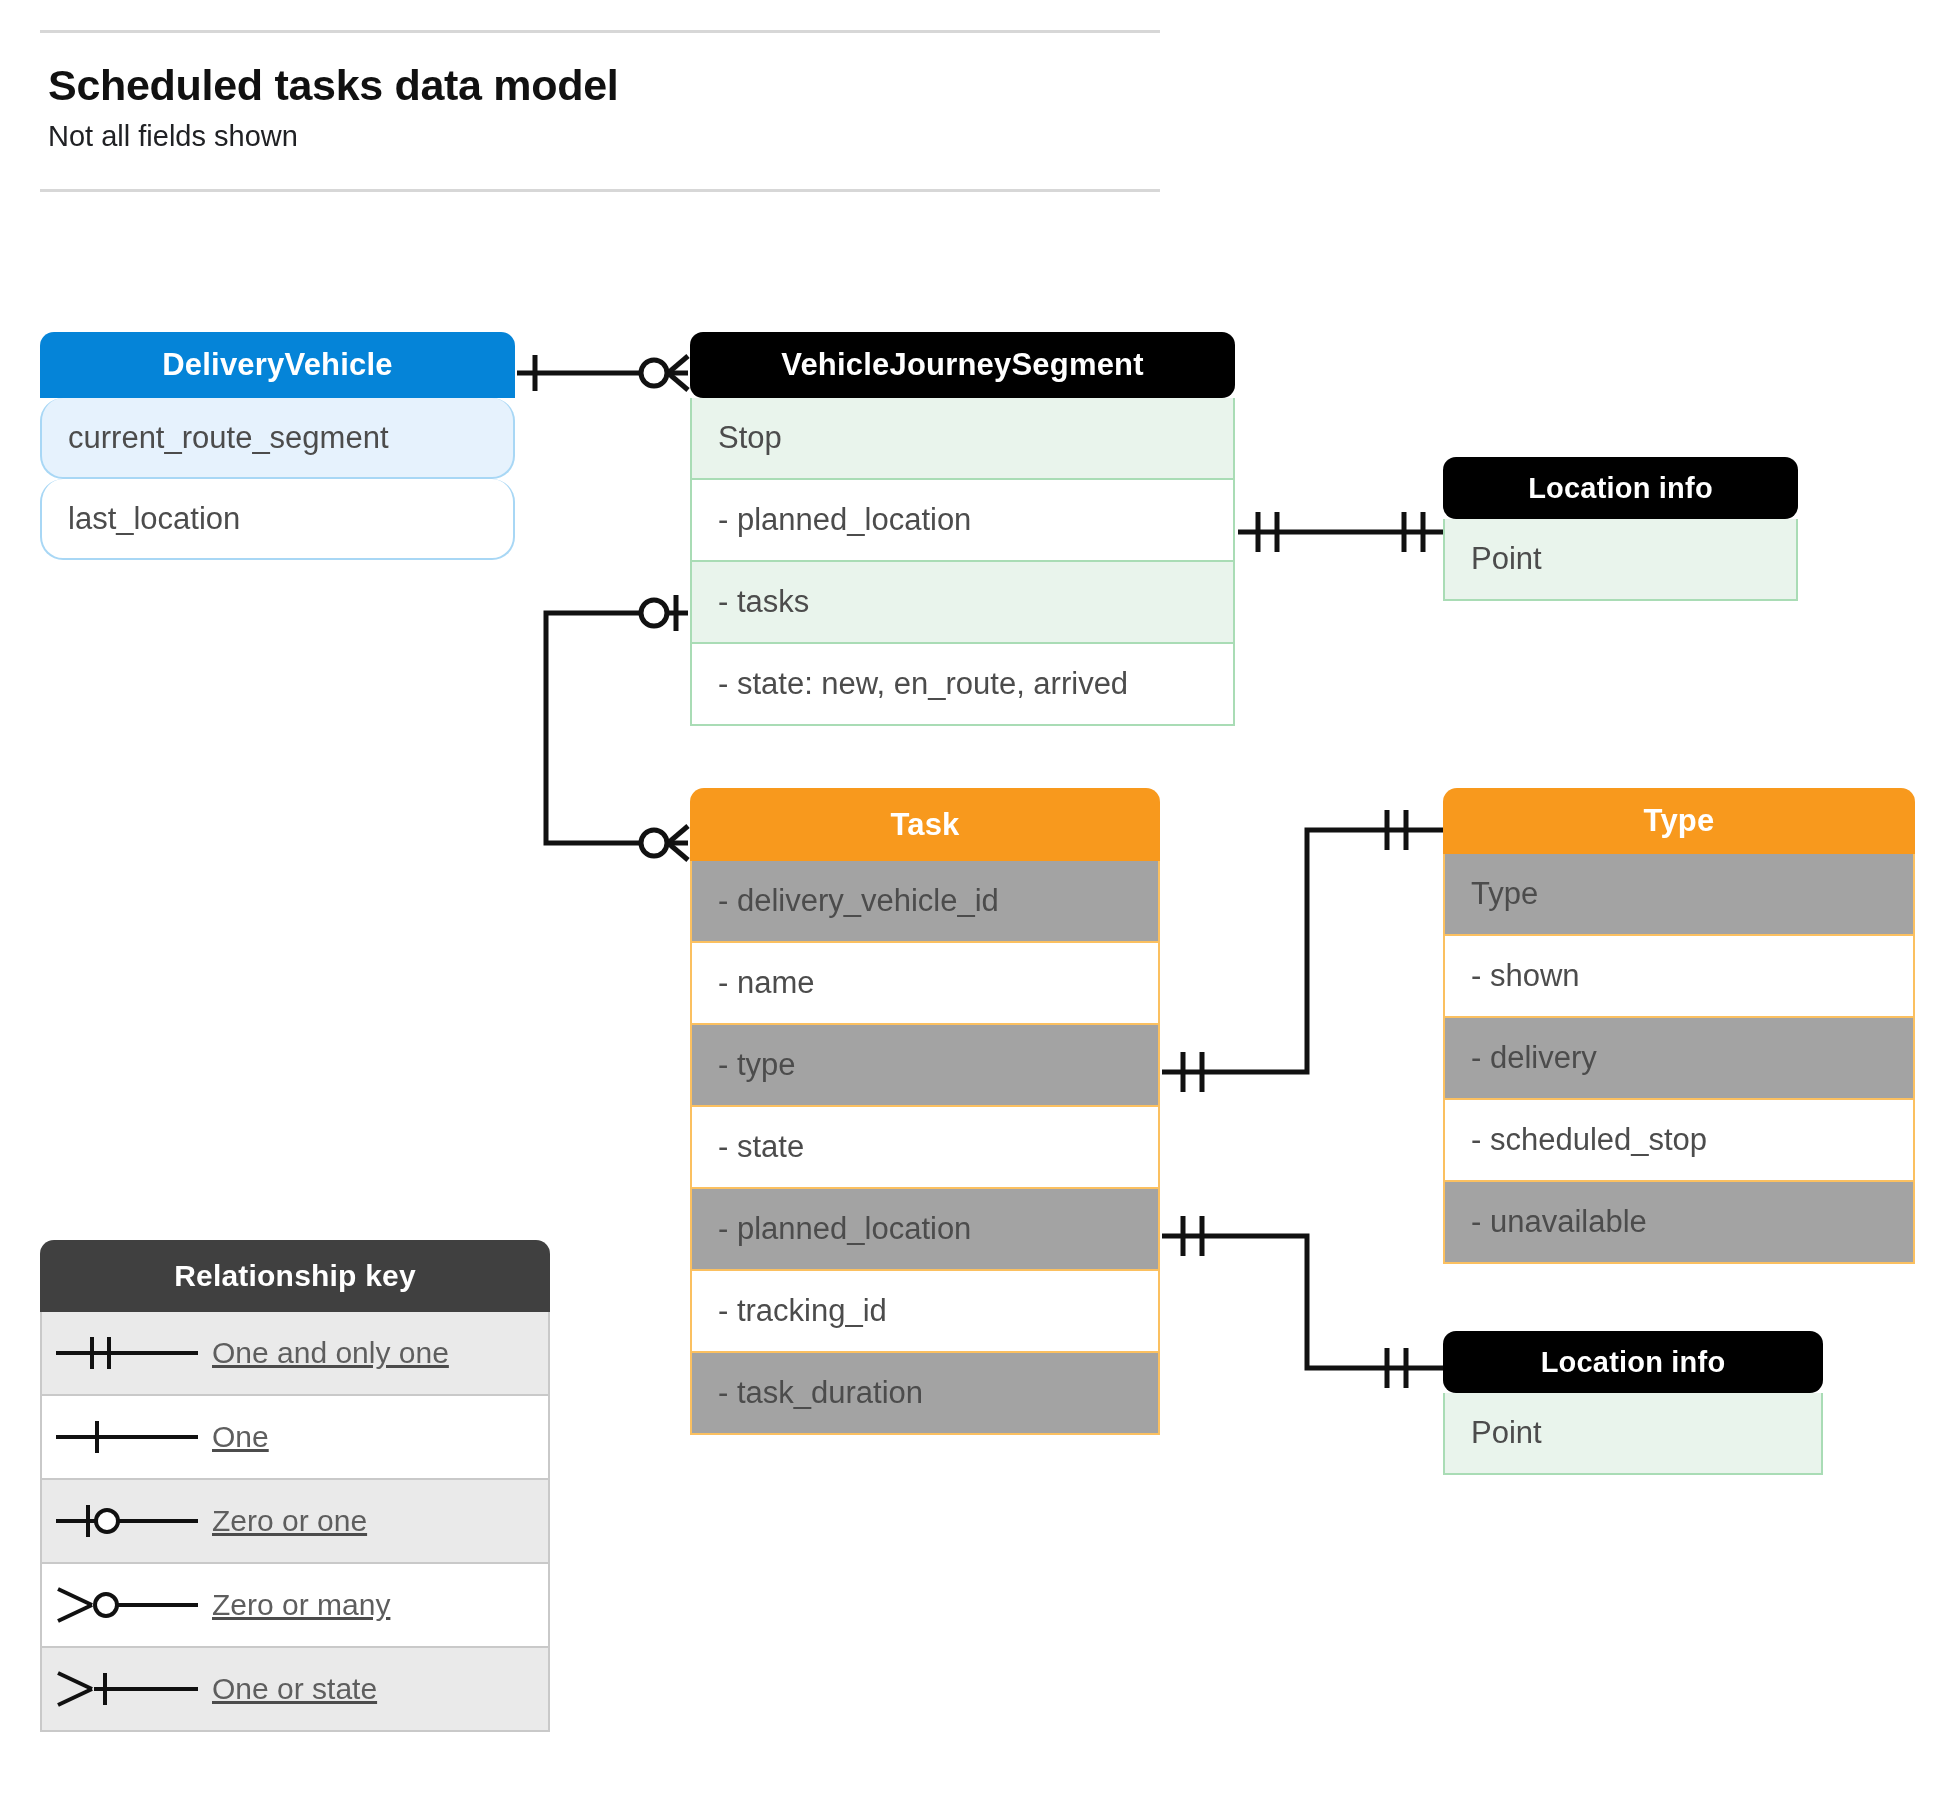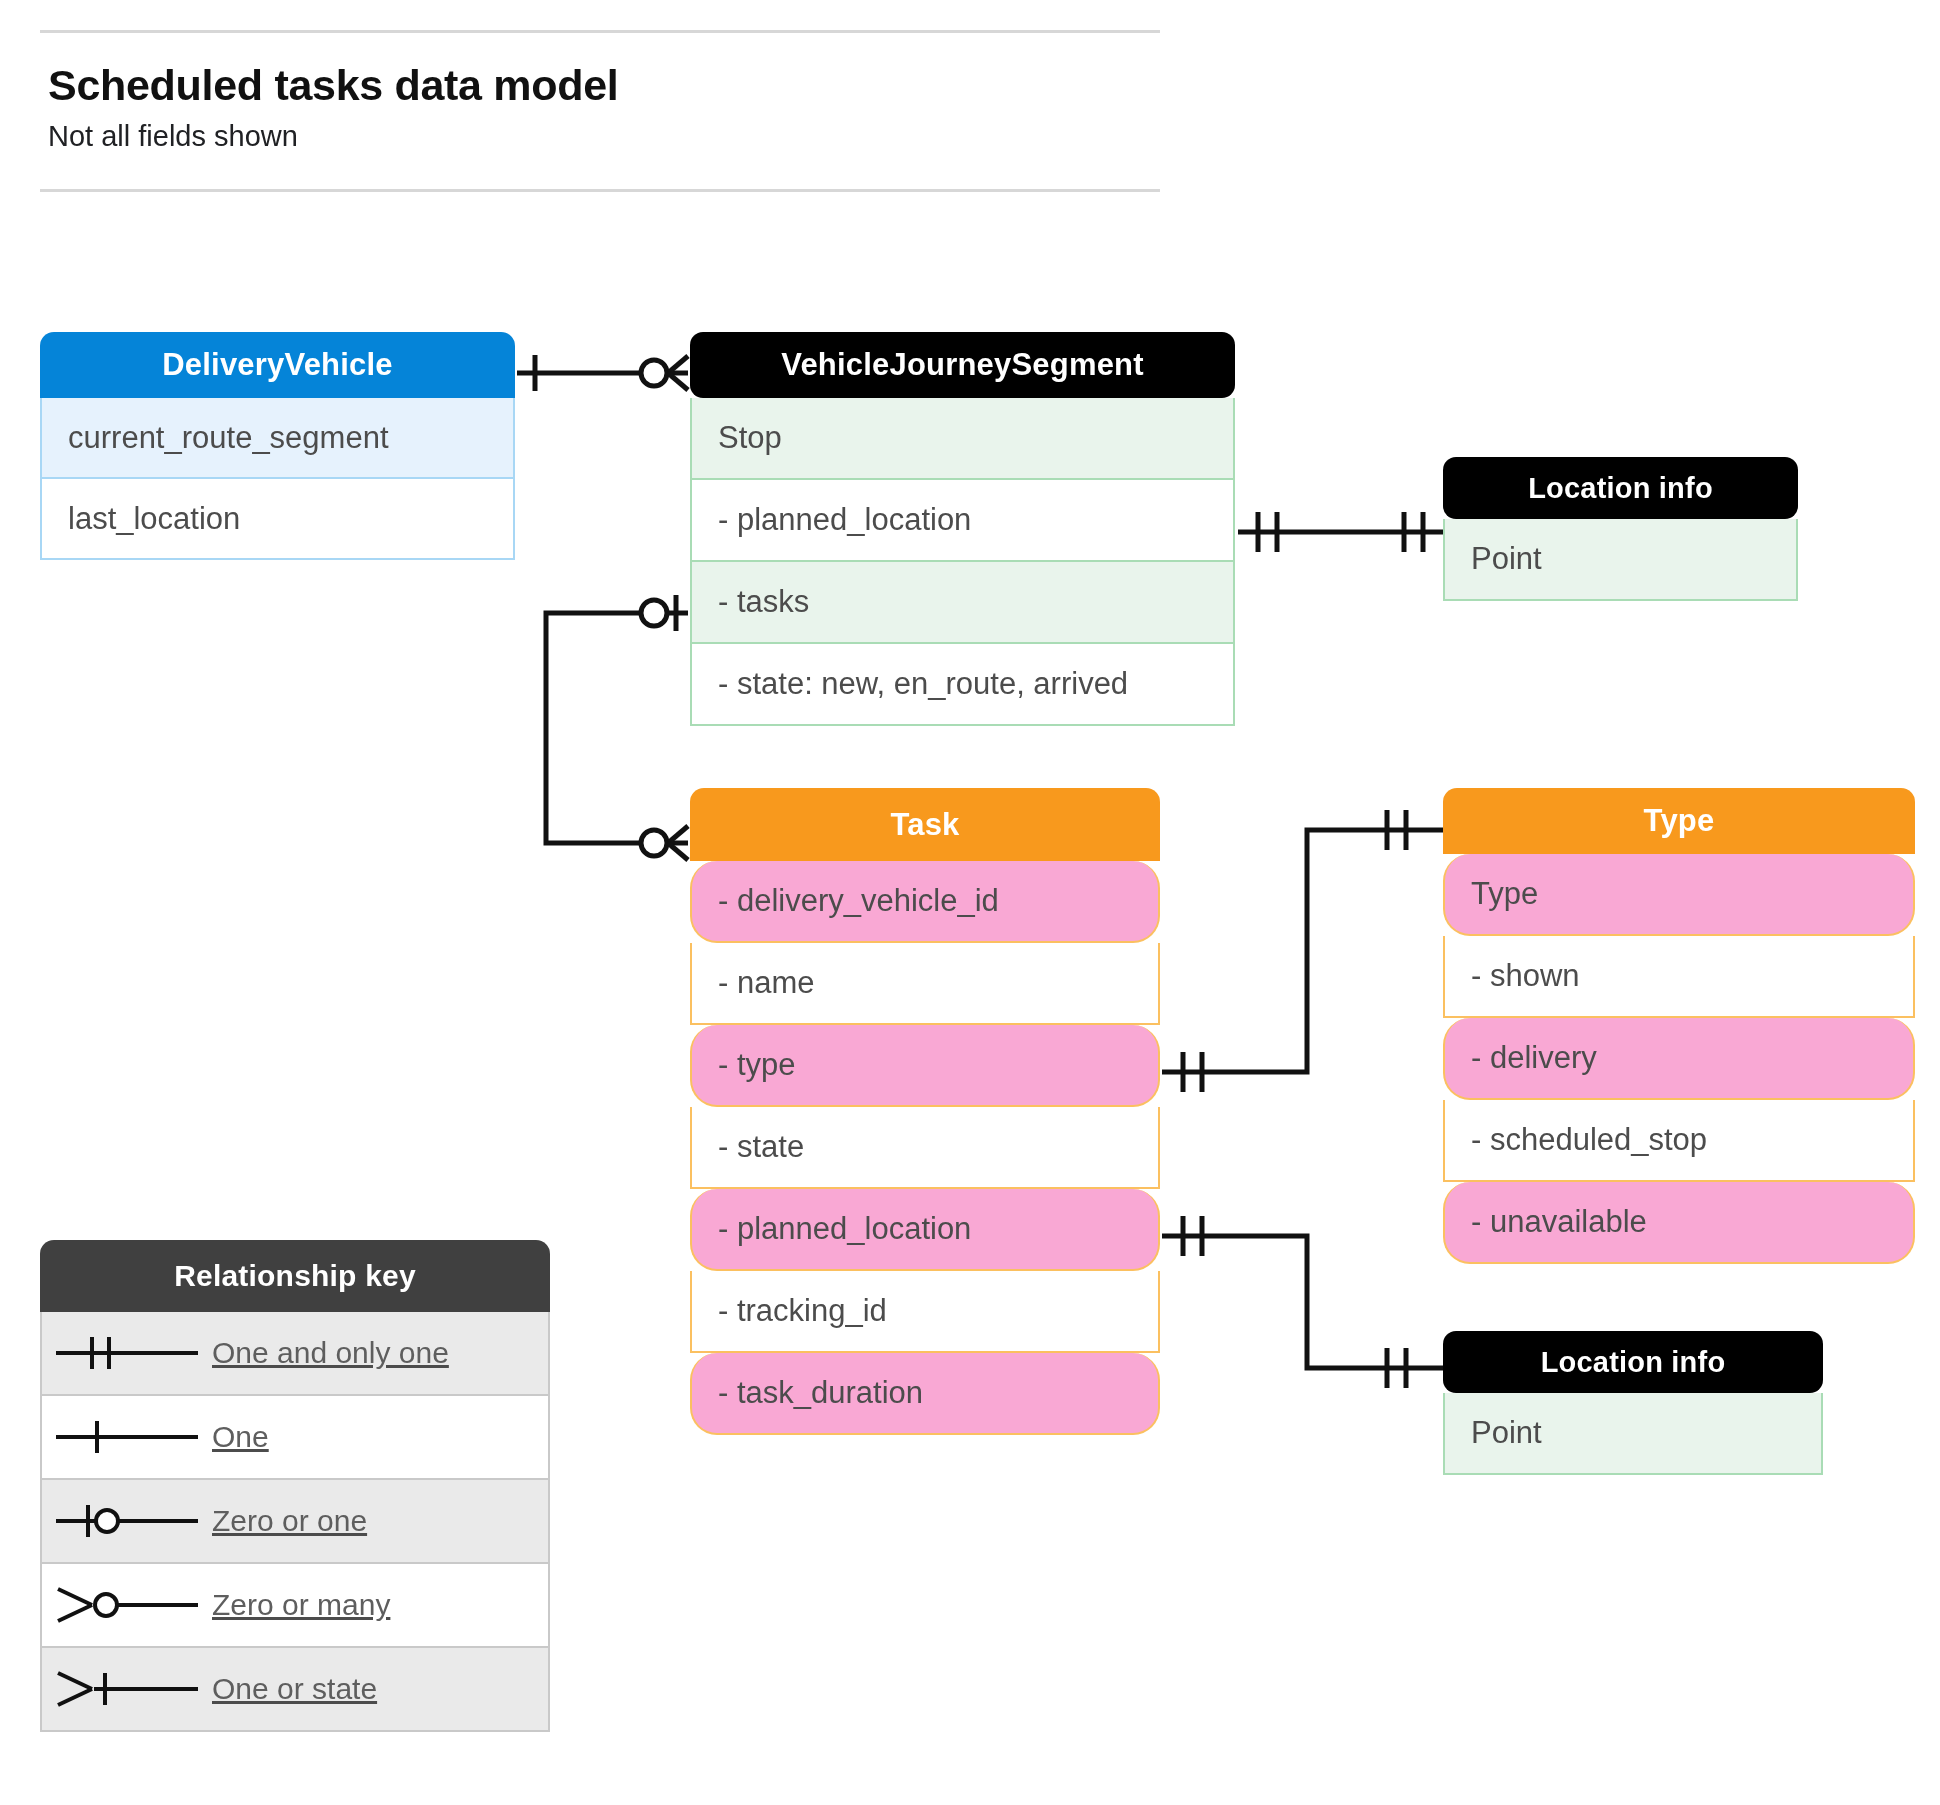--- a/index.html
+++ b/index.html
@@ -33,34 +33,34 @@
   .card-row{
     box-sizing:border-box;
     display:flex;align-items:center;
     color:#4c4c4c;
     border-left:2px solid;border-right:2px solid;border-bottom:2px solid;
   }
   .card-row .rowtext{display:block;}
 
   
   .t-blue .card-head{background:#0584d8;text-align:center;}
-  .t-blue .card-row{border-color:#a8d7f5;}
+  .t-blue .card-row{border-color:#a8d7f5;border-radius:23px;}
   .t-blue .card-row.tint{background:#e6f2fd;}
   .t-blue .card-row.plain{background:#ffffff;}
 
   
   .t-green .card-head{background:#000000;border-radius:13px;}
   .t-green .card-row{border-color:#a9dcb5;}
   .t-green .card-row.tint{background:#e9f4ec;}
   .t-green .card-row.plain{background:#ffffff;}
 
   
   .t-orange .card-head{background:#f8991d;}
   .t-orange .card-row{border-color:#fbc060;}
-  .t-orange .card-row.tint{background:#f9a8d4;border-radius:27px;}
+  .t-orange .card-row.tint{background:#a3a3a3;}
   .t-orange .card-row.plain{background:#ffffff;}
 
   
   .t-grey .card-head{background:#404040;}
   .t-grey .card-row{border-color:#c9c9c9;}
   .t-grey .card-row.tint{background:#eaeaea;}
   .t-grey .card-row.plain{background:#ffffff;}
 
   
   #card-delivery-vehicle{left:40px;top:332px;width:475px;}

